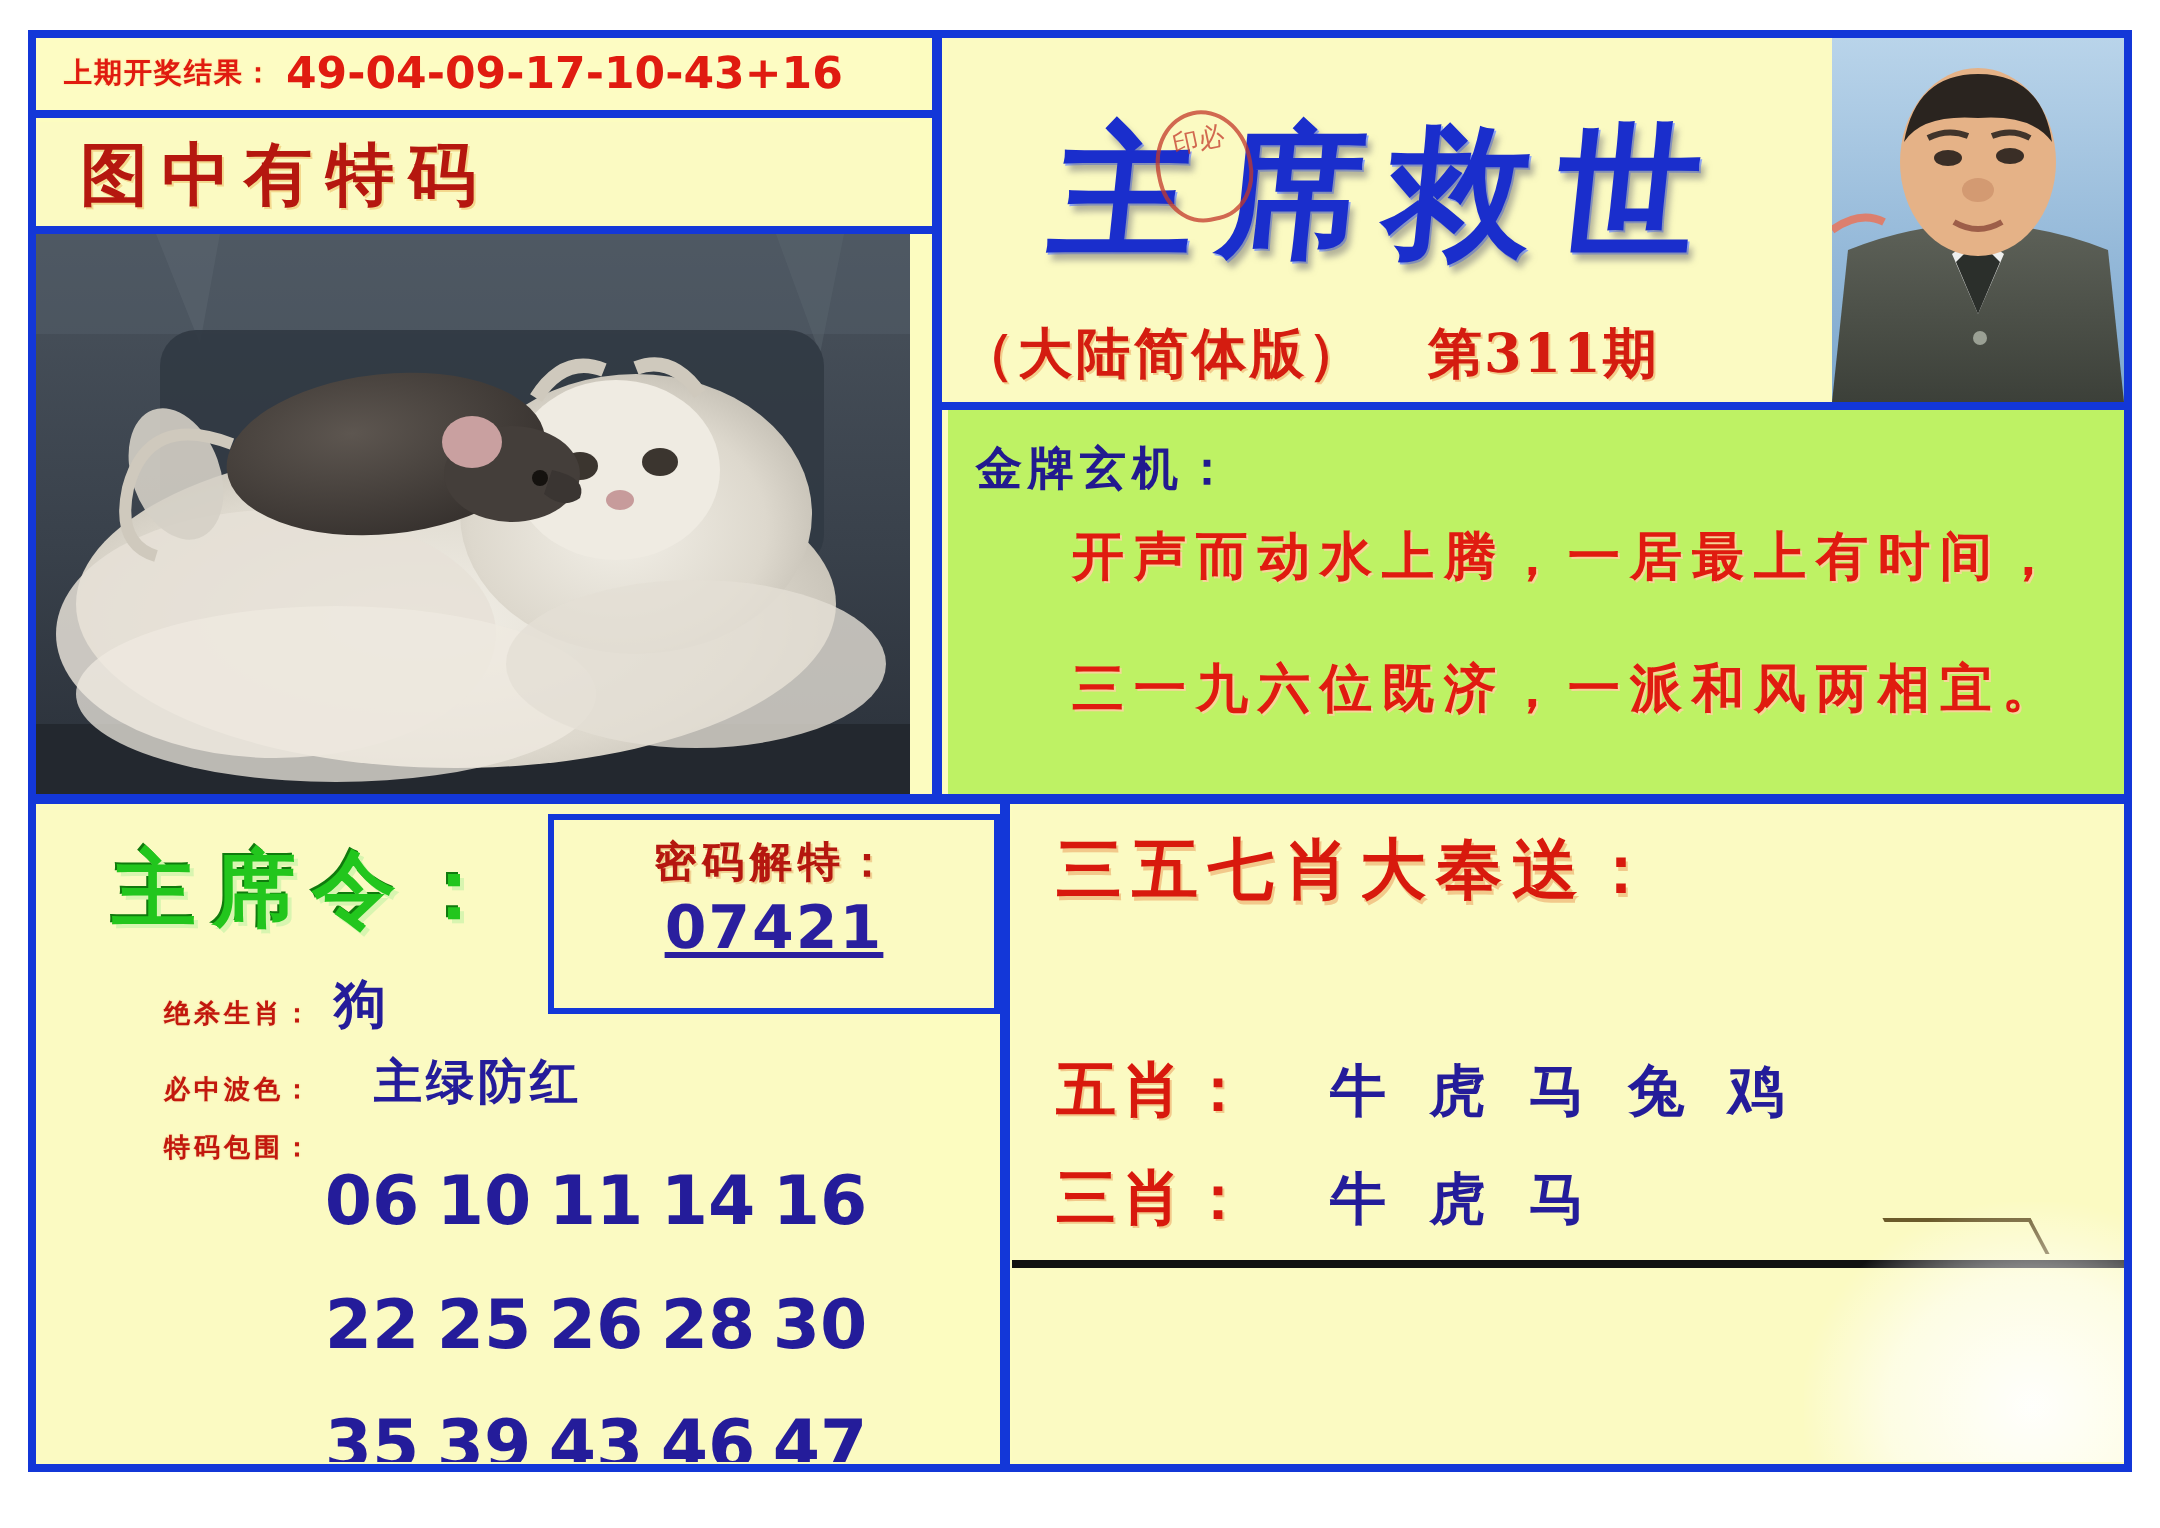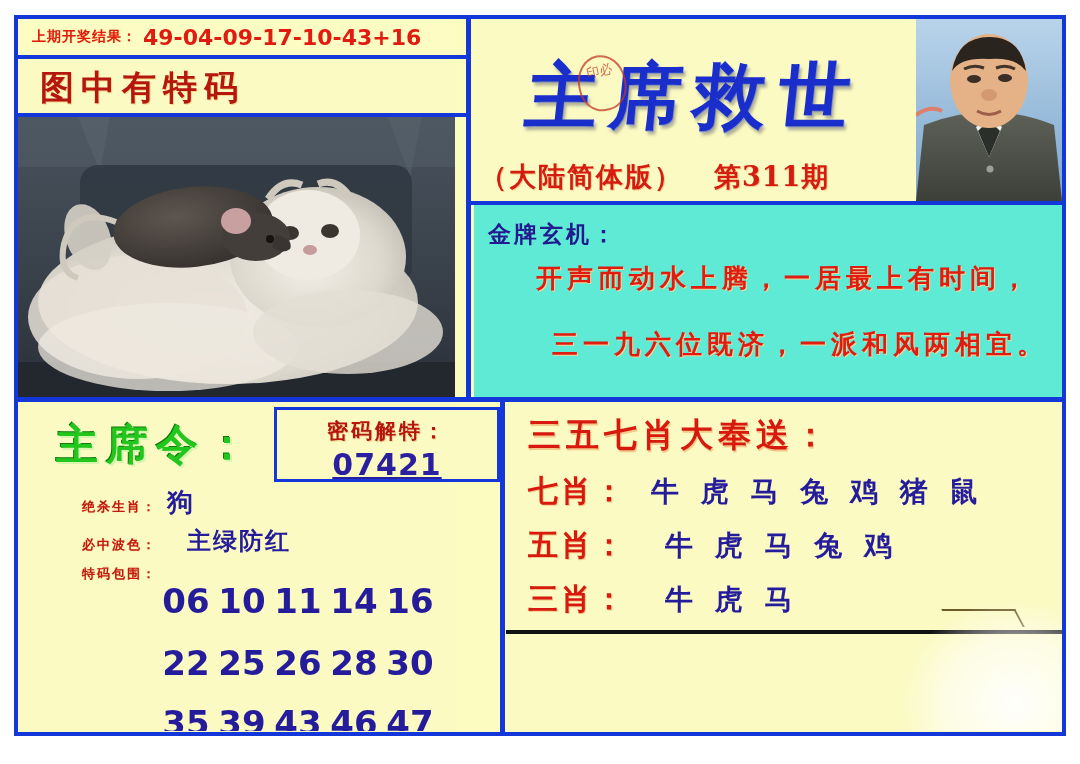--- a/index.html
+++ b/index.html
@@ -123,21 +123,21 @@
     font-size:34px;
     font-weight:bold;
     font-family:"DejaVu Sans","Liberation Sans",sans-serif;
     letter-spacing:0px;
     white-space:nowrap;
   }
   .num-row span{display:inline-block;width:56px;text-align:center;}
   
   .pwd-box{
     position:absolute;left:274px;top:407px;
-    width:226px;height:75px;
+    width:226px;height:100px;
     border:3px solid #1337d8;
     background:#fbfac2;
     box-sizing:border-box;
     text-align:center;
     overflow:hidden;
   }
   .pwd-title{
     color:#b5170f;
     font-size:21px;
     font-weight:bold;
@@ -223,21 +223,21 @@
   
   .portrait{
     position:absolute;right:0px;top:0px;
     width:146px;height:182px;
     overflow:hidden;
   }
   
   .poem-block{
     position:absolute;left:474px;top:205px;
     width:588px;height:193px;
-    background:#5eead4;
+    background:#bef264;
     overflow:hidden;
   }
   .poem-label{
     position:absolute;left:14px;top:14px;
     color:#221a8f;
     font-size:23px;
     font-weight:bold;
     letter-spacing:3px;
     font-family:"DejaVu Serif","Liberation Serif",serif;
     white-space:nowrap;
@@ -440,30 +440,26 @@
         <path d="M61 92 q12 7 24 0" stroke="#9d5e49" stroke-width="3" fill="none"></path>
         <circle cx="74" cy="150" r="3.5" fill="#9aa094"></circle>
         <path d="M0 96 q14 -10 26 -4" stroke="#e8745a" stroke-width="4" fill="none" opacity="0.85"></path>
       </svg>
     </div>
   </div>
 
   <div class="poem-block">
     <div class="poem-label">金牌玄机：</div>
     <div class="poem-line" style="top:56px;">开声而动水上腾，一居最上有时间，</div>
-    <div class="poem-line" style="top:122px;margin-left:16px;">三一九六位既济，一派和风两相宜。</div>
+    <div class="poem-line" style="top:122px;">三一九六位既济，一派和风两相宜。</div>
   </div>
 
   <div class="zodiac-block">
     <div class="z-title">三五七肖大奉送：</div>
 
-    <div class="z-row" style="top:68px;">
-      <span class="z-key">七肖：</span>
-      <span class="z-val">牛 虎 马 兔 鸡 猪 鼠</span>
-    </div>
     <div class="z-row" style="top:122px;">
       <span class="z-key">五肖：</span>
       <span class="z-val" style="margin-left:38px;">牛 虎 马 兔 鸡</span>
     </div>
     <div class="z-row" style="top:176px;">
       <span class="z-key">三肖：</span>
       <span class="z-val" style="margin-left:38px;">牛 虎 马</span>
     </div>
 
     <div class="z-mark"></div>

